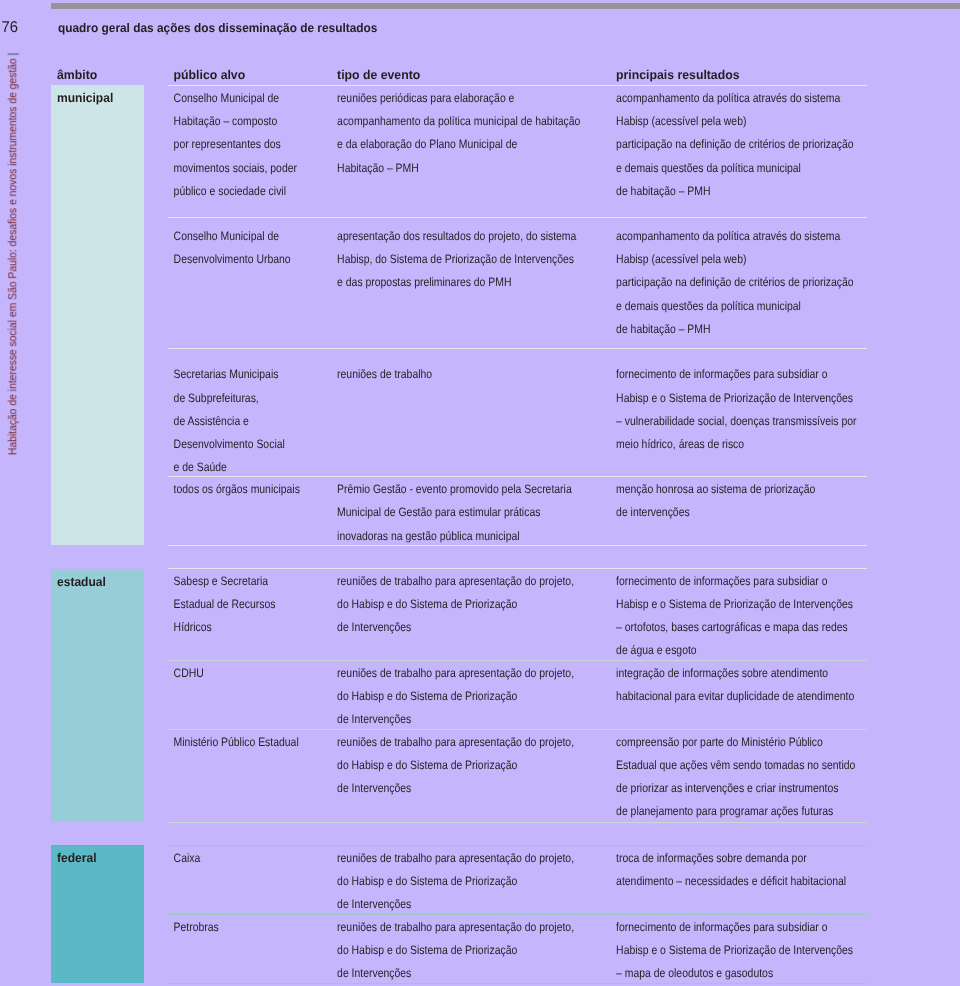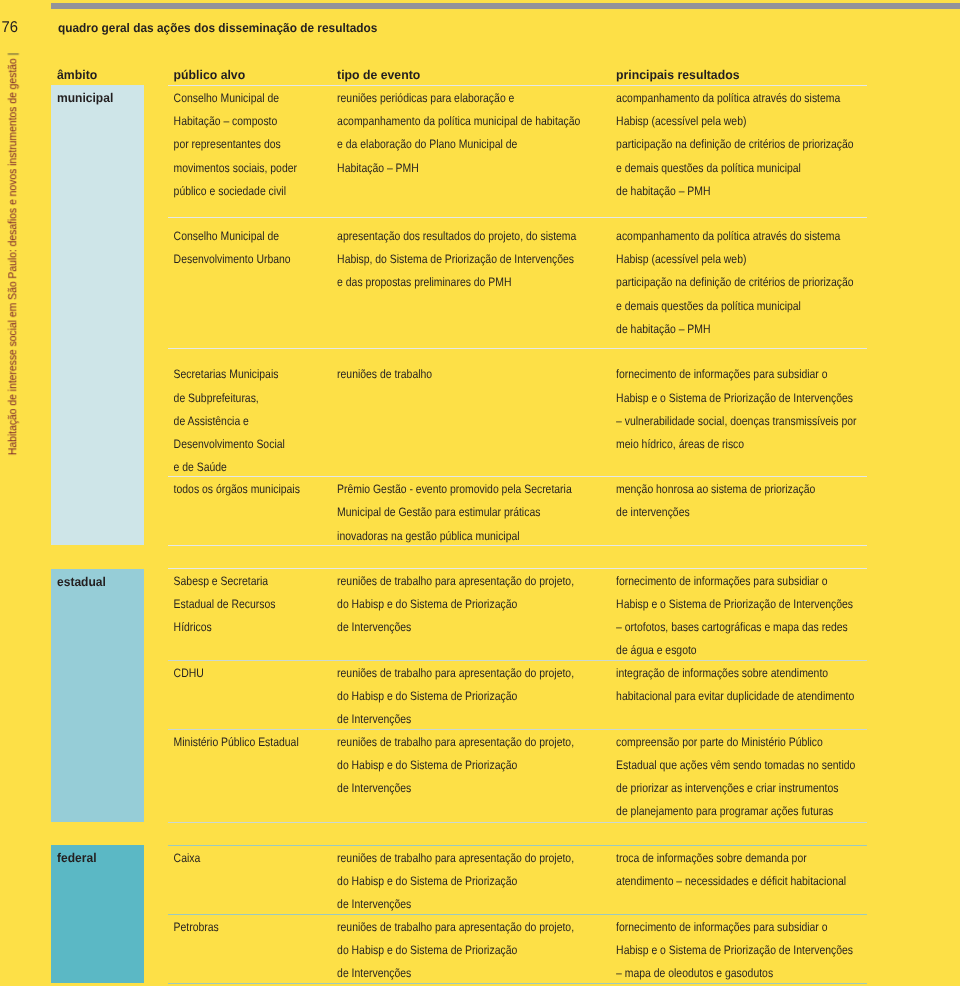--- a/index.html
+++ b/index.html
@@ -1,20 +1,20 @@
 <!DOCTYPE html>
 <html lang="pt-BR"><head>
 <meta charset="utf-8">
 <title>quadro geral das ações dos disseminação de resultados</title>
 <style>
   html,body{margin:0;padding:0;background:#ffffff;}
   body{width:960px;height:986px;position:relative;overflow:hidden;
        font-family:"Liberation Sans", sans-serif;color:#231f20;
        -webkit-font-smoothing:antialiased;text-rendering:geometricPrecision;}
-  #page{position:absolute;left:0;top:0;width:960px;height:986px;background:#fde047;}
+  #page{position:absolute;left:0;top:0;width:960px;height:986px;background:#c4b5fd;}
   .txt{position:absolute;left:0;top:0;white-space:nowrap;line-height:1;transform-origin:0 0;}
   .topbar{position:absolute;left:51px;top:2.6px;width:909px;height:6.4px;background:#939399;}
   .pagenum{font-size:15.6px;}
   .doctitle{font-size:12.5px;font-weight:bold;}
   .sidecap{font-size:11.8px;color:#7b242c;transform-origin:0 0;}
   .sidecap .pipe{color:#3a3a3a;}
   .colhdr{font-size:12.7px;font-weight:bold;}
   .scopelabel{font-size:12.7px;font-weight:bold;}
   .cell{font-size:12.2px;}
   .scopebox{position:absolute;left:51px;width:93px;}

